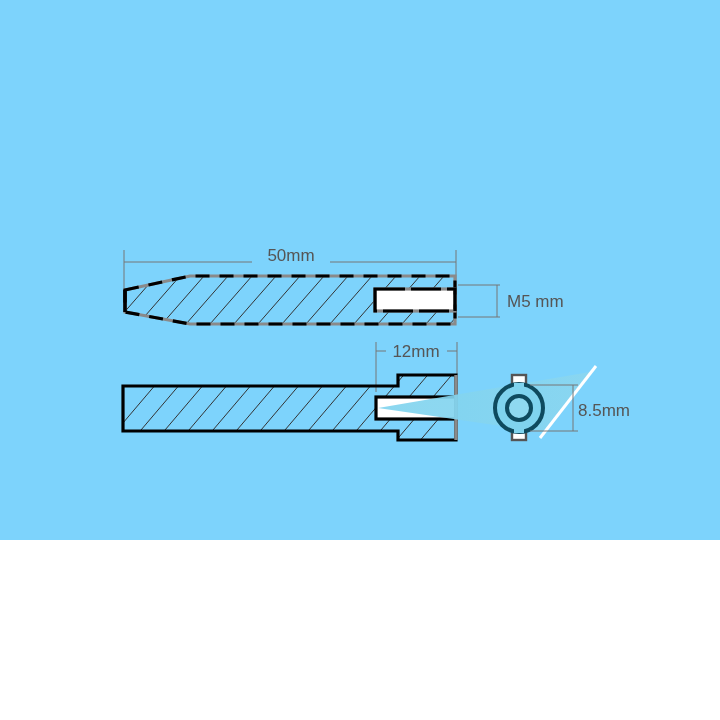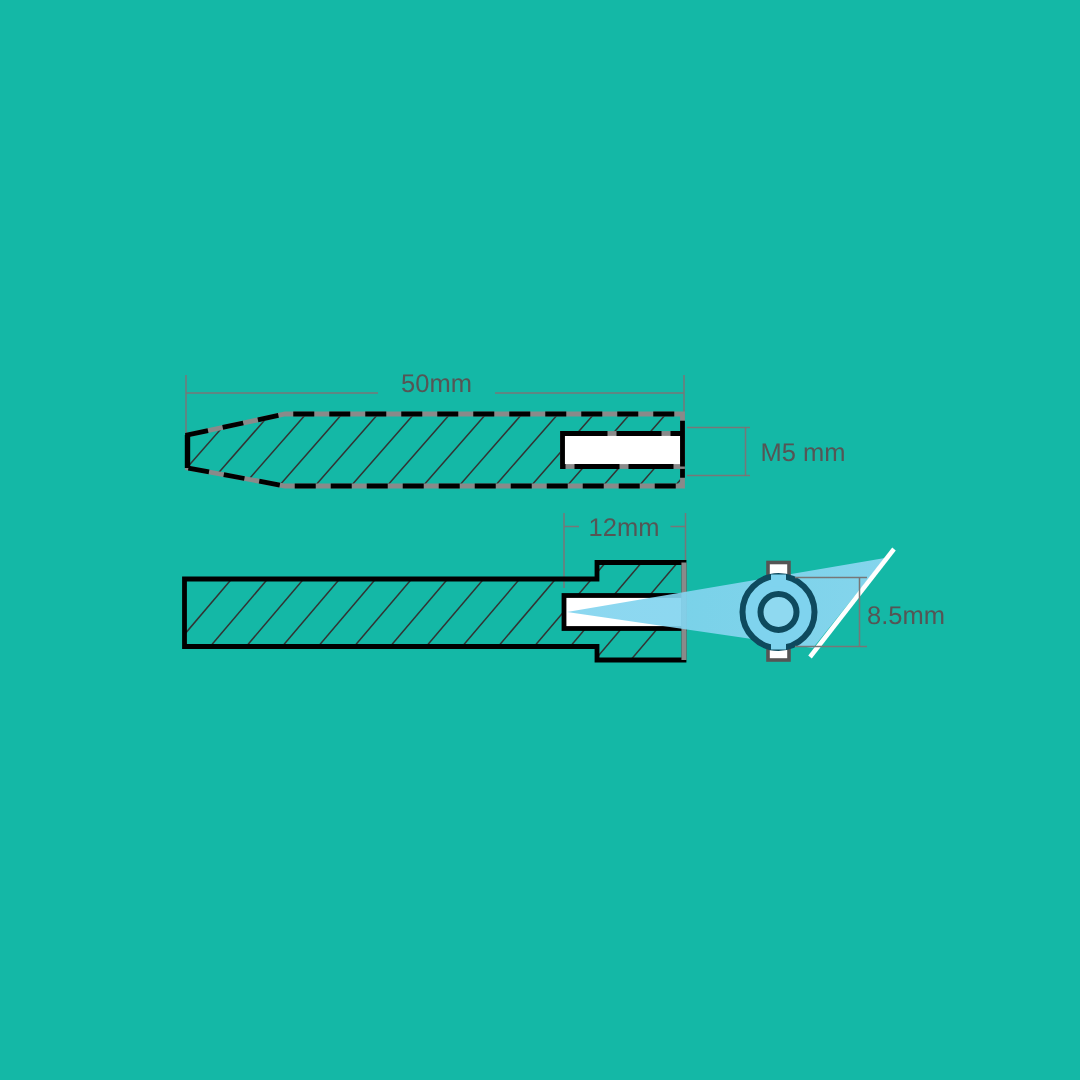--- a/index.html
+++ b/index.html
@@ -1,16 +1,16 @@
 <!DOCTYPE html>
 <html><head>
 <meta charset="utf-8">
 <style>
   html, body { margin: 0; padding: 0; background: #ffffff; }
-  #canvas { position: relative; width: 720px; height: 720px; background: #14b8a6; overflow: hidden; }
+  #canvas { position: relative; width: 720px; height: 540px; background: #7dd3fc; overflow: hidden; }
   svg { position: absolute; left: 0; top: 0; }
   .dim-label { font-family: "Liberation Sans", "DejaVu Sans", sans-serif; fill: #555555; font-size: 17px; }
   .dim-line { stroke: #777777; stroke-width: 1; fill: none; }
   .outline-dark { stroke: #000000; stroke-width: 3.2; fill: none; stroke-linejoin: miter; }
   .outline-gray { stroke: #8a8a8a; stroke-width: 3.2; fill: none; }
   .hatch { stroke: #333333; stroke-width: 1; }
 </style>
 </head>
 <body>
 

